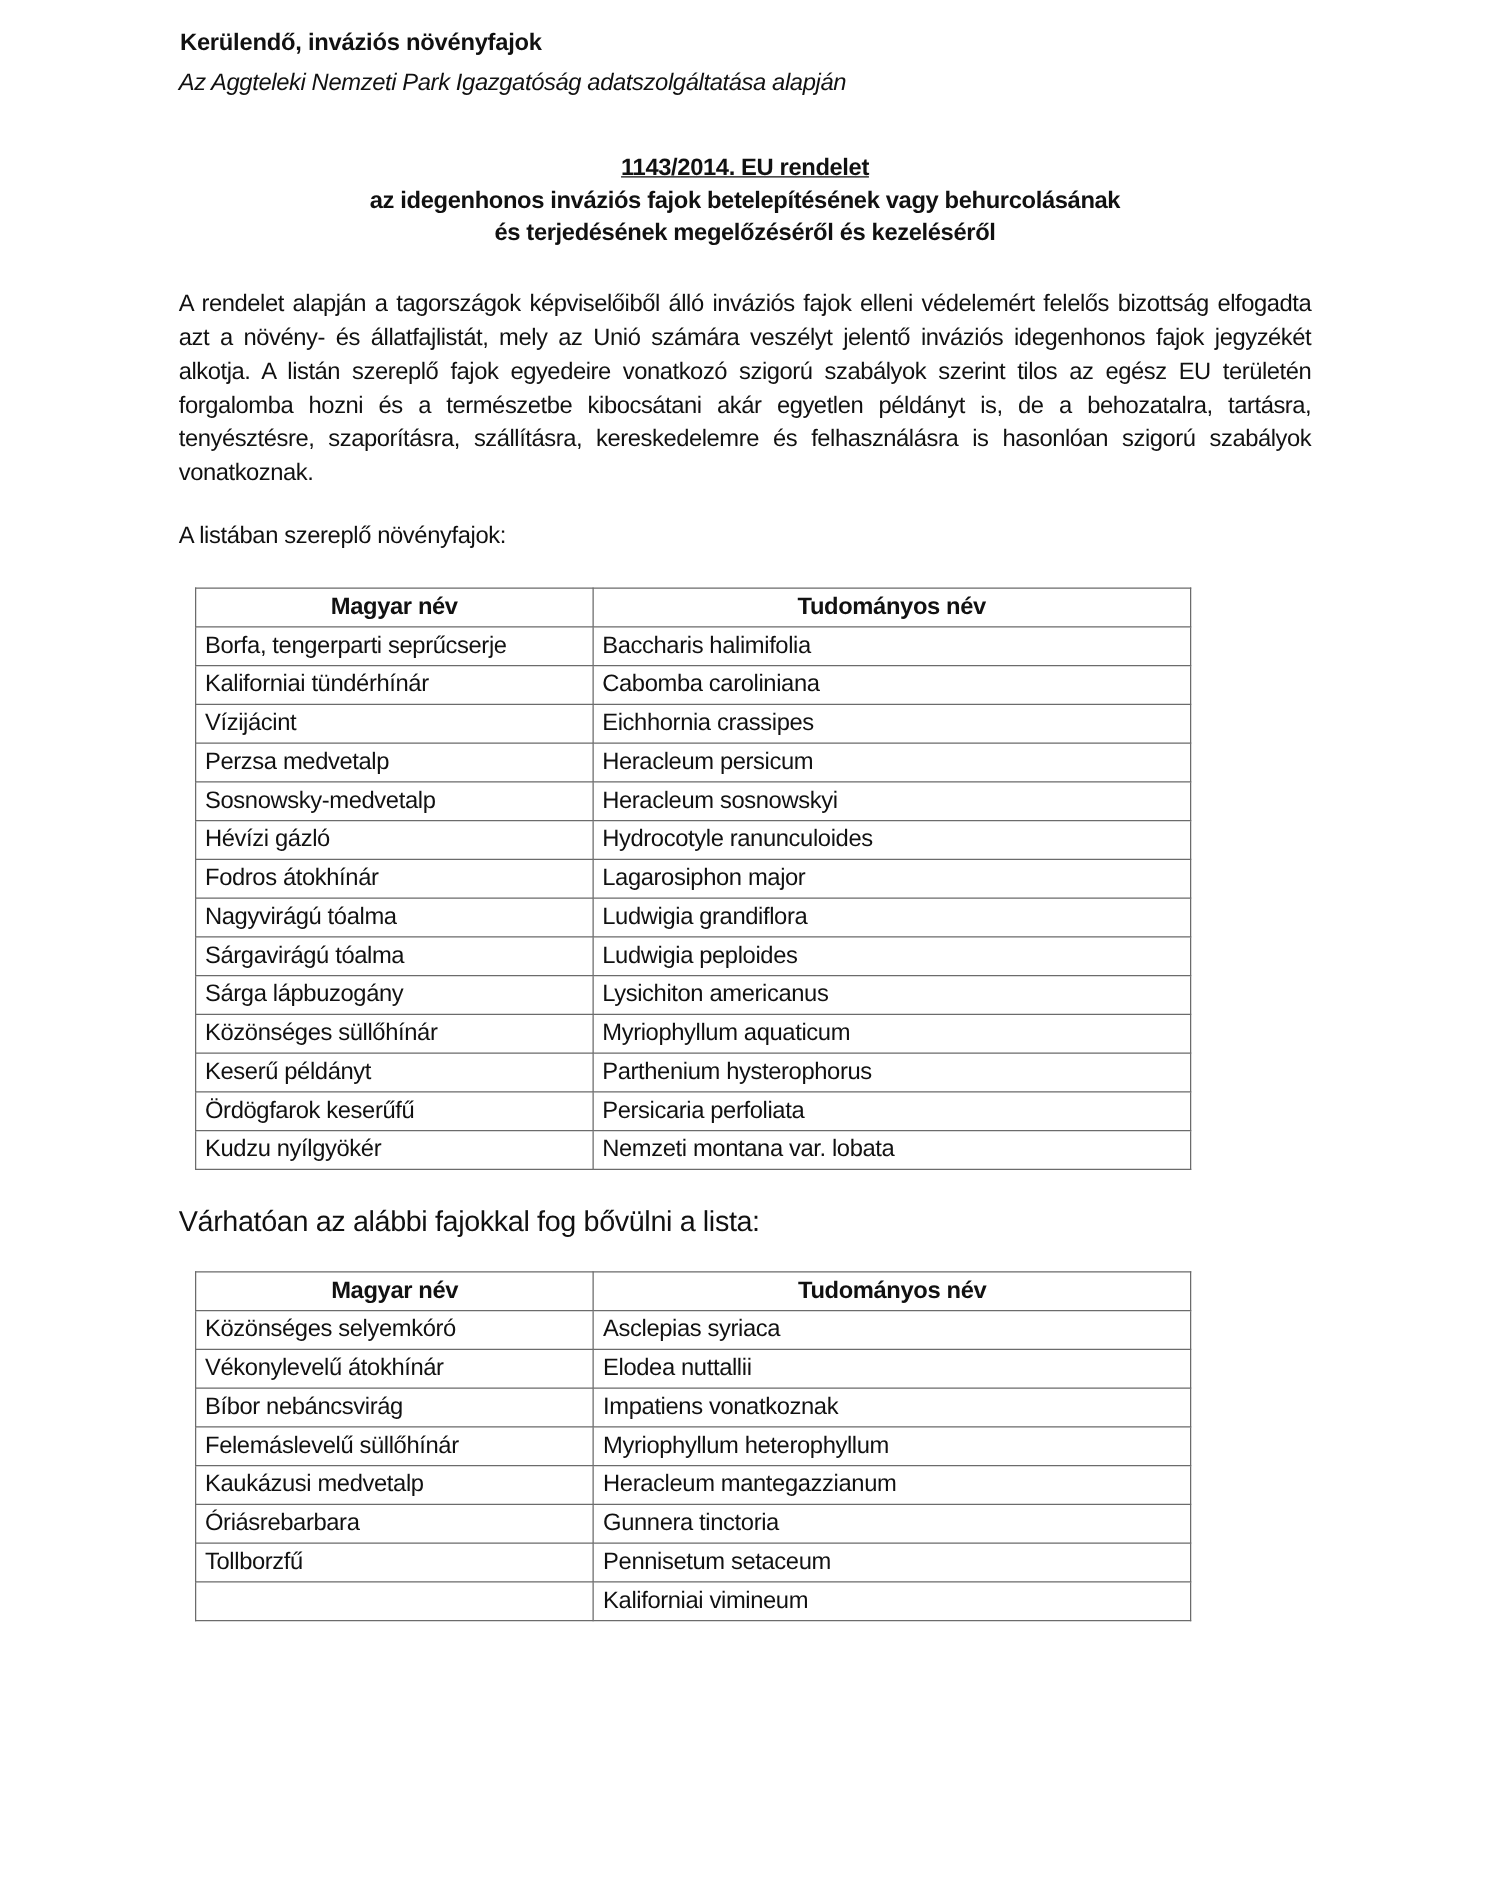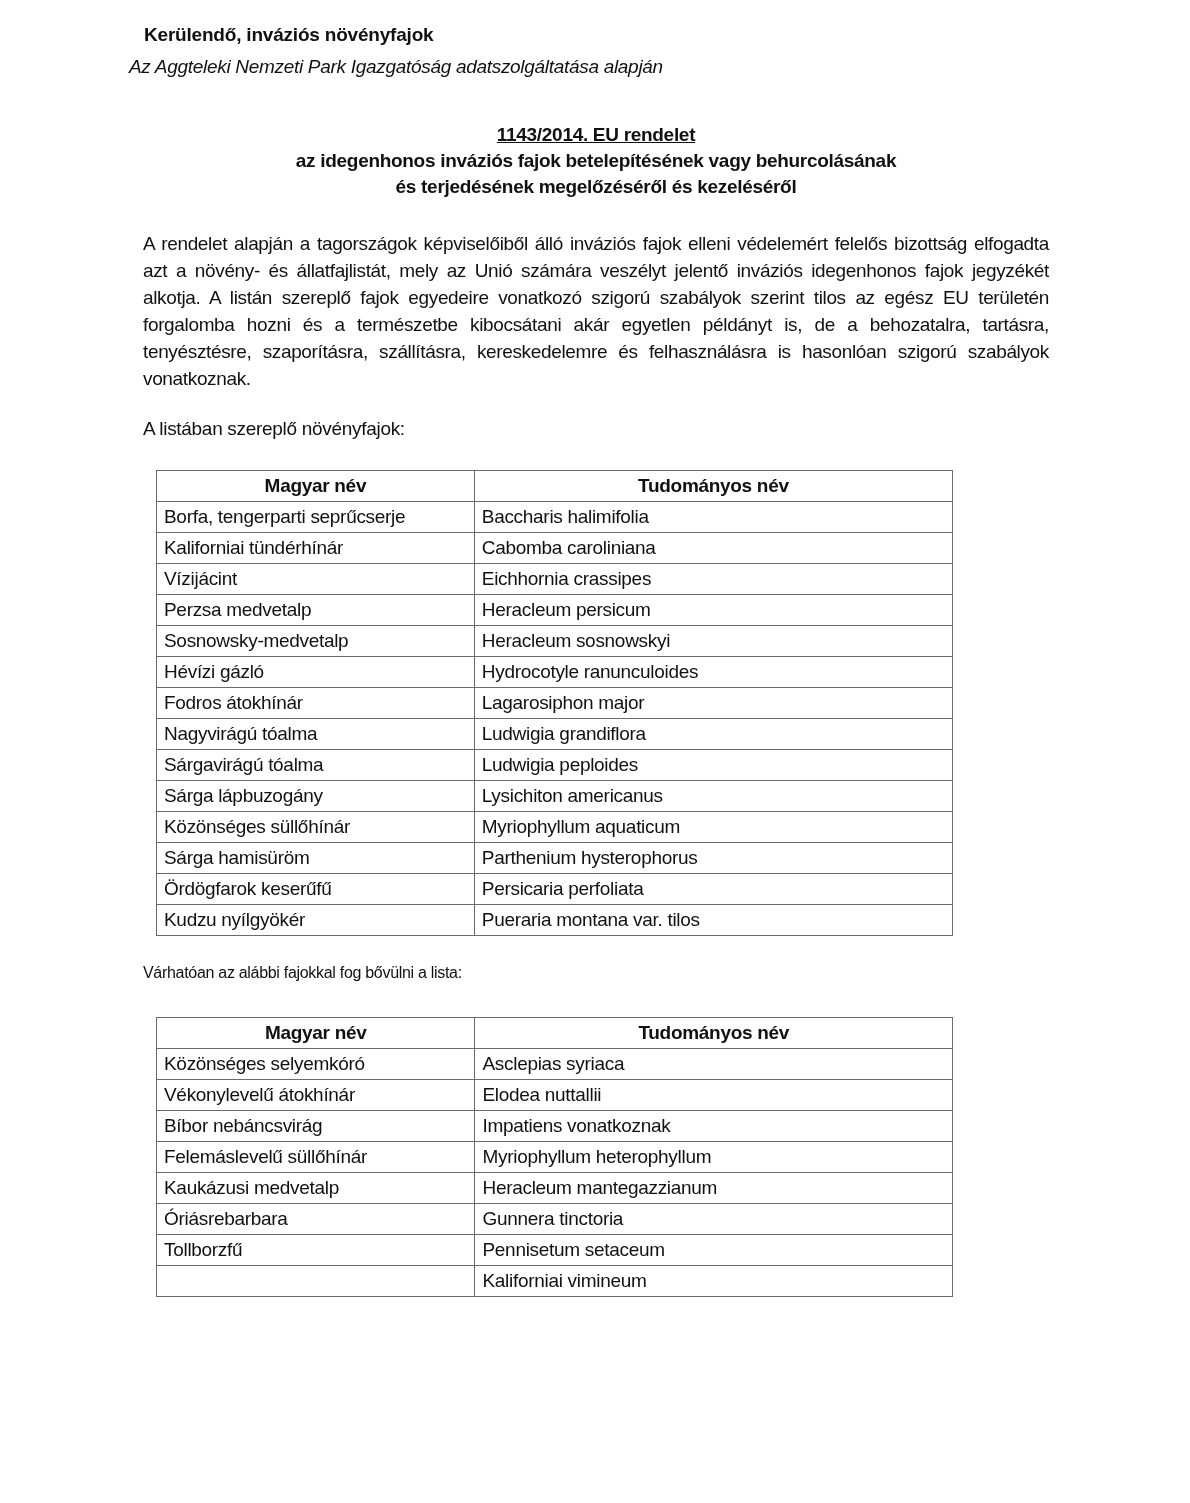--- a/index.html
+++ b/index.html
@@ -6,36 +6,36 @@
     body {
       width: 1190px; height: 1503px; position: relative;
       font-family: "Liberation Sans", sans-serif; color: #111111;
       overflow: hidden;
     }
     .doc-title {
       position: absolute; left: 144px; top: 24px;
       font-size: 19px; font-weight: bold; letter-spacing: -0.2px;
     }
     .doc-subtitle {
-      position: absolute; left: 129px; top: 56px;
+      position: absolute; left: 143px; top: 56px;
       font-size: 19px; font-style: italic; letter-spacing: -0.3px;
     }
     .reg-head {
       position: absolute; left: 143px; width: 906px; top: 122px;
       text-align: center; font-weight: bold; font-size: 19px; line-height: 26px;
       letter-spacing: -0.3px;
     }
     .reg-head .reg-num { text-decoration: underline; }
     .reg-head div { white-space: nowrap; }
     .para {
       position: absolute; left: 143px; width: 906px; top: 230px;
       font-size: 19px; line-height: 27px; text-align: justify; letter-spacing: -0.35px;
     }
     .intro1 { position: absolute; left: 143px; top: 418px; font-size: 19px; letter-spacing: -0.3px; }
-    .intro2 { position: absolute; left: 143px; top: 964px; font-size: 16px; letter-spacing: -0.3px; }
+    .intro2 { position: absolute; left: 143px; top: 964px; font-size: 23px; letter-spacing: -0.3px; }
     table.species {
       position: absolute; left: 156px; width: 797px;
       border-collapse: collapse; font-size: 19px; letter-spacing: -0.3px;
     }
     table.species td, table.species th {
       border: 1px solid #6b6b6b; height: 30px; padding: 0 7px; vertical-align: middle;
       text-align: left; font-weight: normal; line-height: 20px;
     }
     table.species th { text-align: center; font-weight: bold; }
     table.species col.c1 { width: 364px; }
@@ -109,30 +109,30 @@
       </tr>
     <tr>
         <td>Sárga lápbuzogány</td>
         <td>Lysichiton americanus</td>
       </tr>
     <tr>
         <td>Közönséges süllőhínár</td>
         <td>Myriophyllum aquaticum</td>
       </tr>
     <tr>
-        <td>Sárga hamisüröm</td>
+        <td>Keserű példányt</td>
         <td>Parthenium hysterophorus</td>
       </tr>
     <tr>
         <td>Ördögfarok keserűfű</td>
         <td>Persicaria perfoliata</td>
       </tr>
     <tr>
         <td>Kudzu nyílgyökér</td>
-        <td>Pueraria montana var. tilos</td>
+        <td>Nemzeti montana var. lobata</td>
       </tr>
   </tbody>
 </table>
 
 <div class="intro2">Várhatóan az alábbi fajokkal fog bővülni a lista:</div>
 
 <table id="table2" class="species">
   <colgroup>
       <col class="c1">
       <col class="c2">

